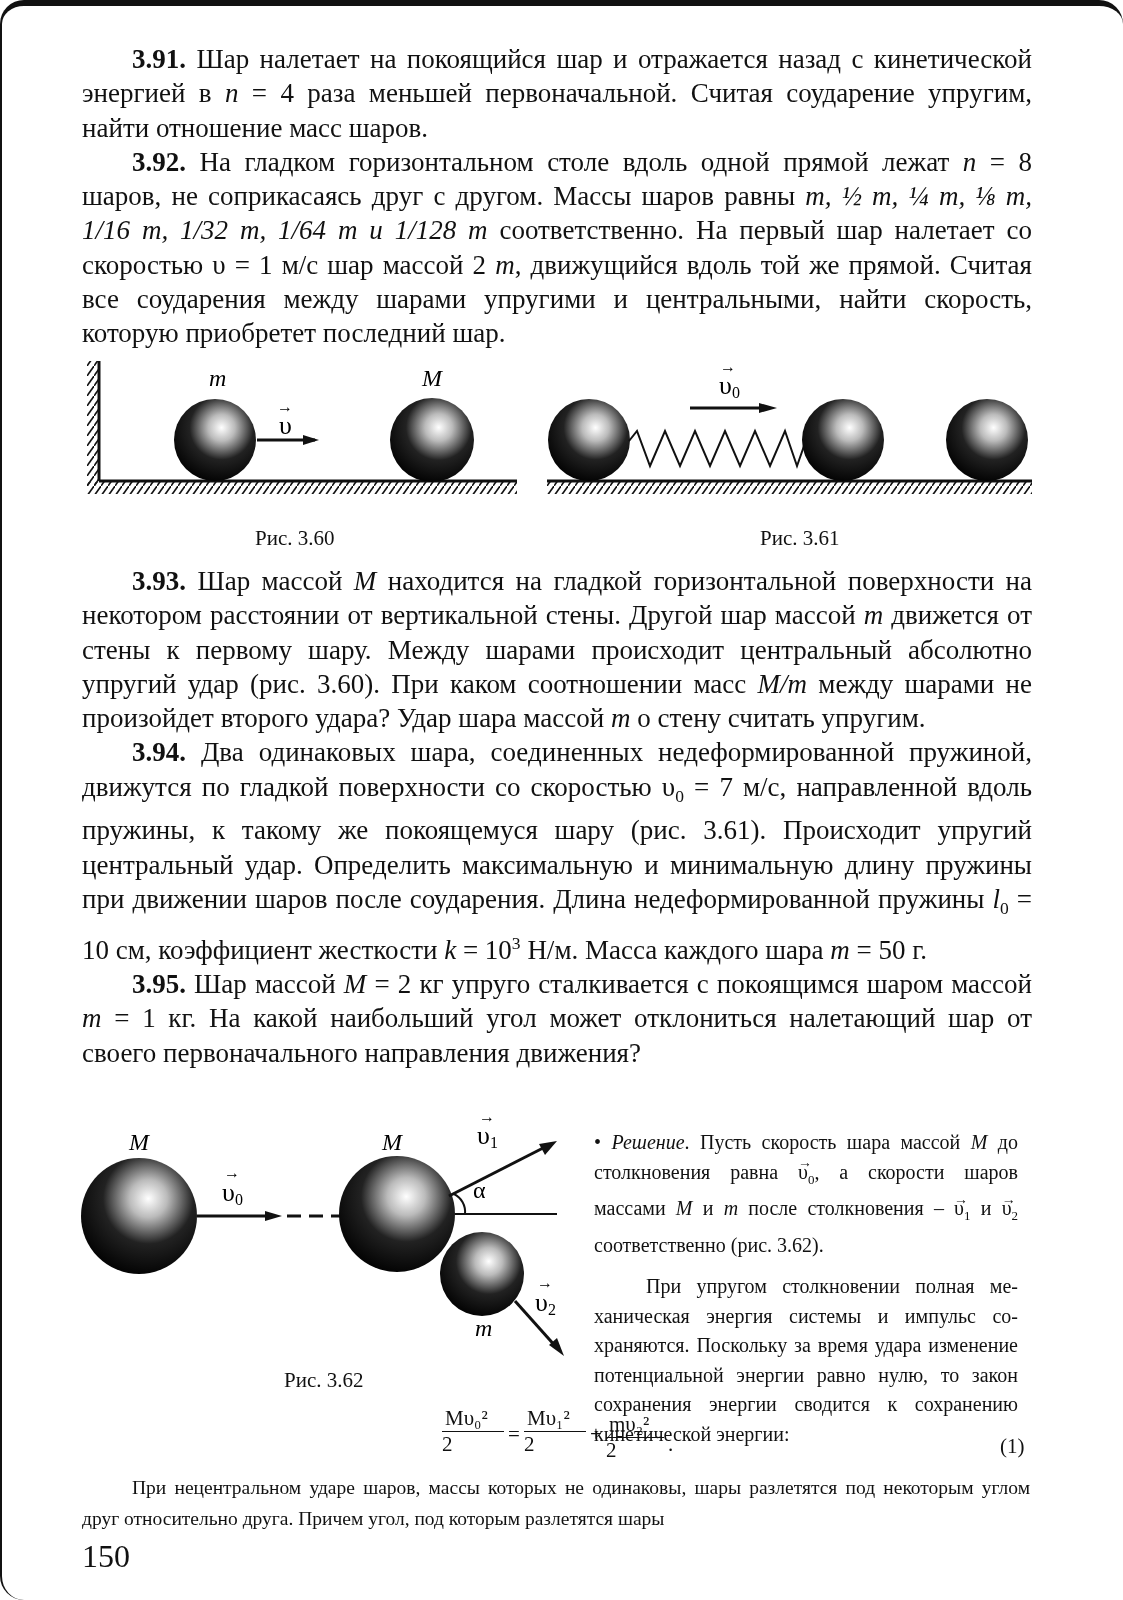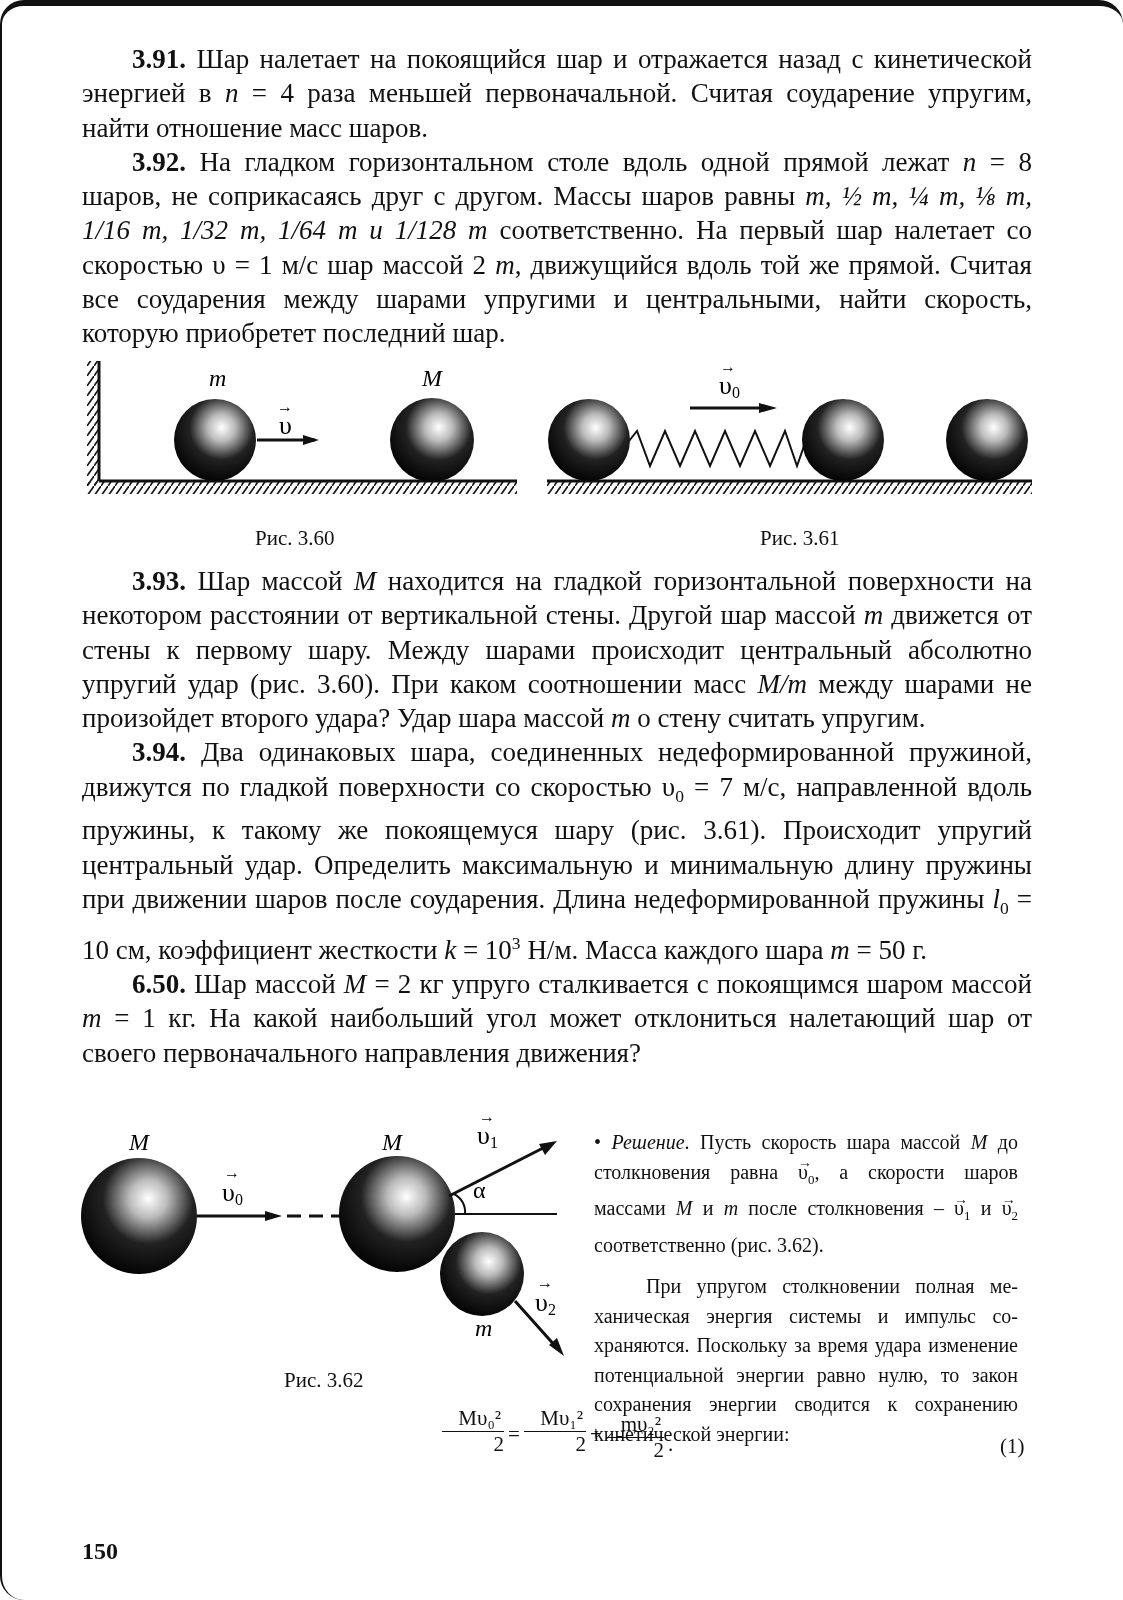--- a/index.html
+++ b/index.html
@@ -12,27 +12,27 @@
   .text p { margin: 0; text-indent: 50px; }
   .num { font-weight: bold; }
   i { font-style: italic; }
   .fig { position: absolute; }
   .caption { position: absolute; font-size: 21px; }
   .sol { position: absolute; left: 580px; width: 448px; font-size: 20px; line-height: 29.5px;
          text-align: justify; text-align-last: left; }
   .sol p { margin: 12px; }
   .sol p.ind { text-indent: 52px; }
   .formula { position: absolute; left: 440px; top: 1398px; width: 600px; height: 70px; font-size: 21px; }
-  .frac { position: absolute; text-align: right; }
+  .frac { position: absolute; text-align: left; }
   .frac .n { display: block; border-bottom: 1.5px solid #111; padding: 0 3px; }
   .frac .d { display: block; }
   .small { position: absolute; left: 80px; width: 948px; font-size: 19.5px; line-height: 31px;
            text-align: justify; text-align-last: left; }
   .small p { margin: 0; text-indent: 50px; }
-  .pagenum { position: absolute; left: 80px; top: 1532px; font-size: 24px; font-weight: bold; }
+  .pagenum { position: absolute; left: 80px; top: 1532px; font-size: 32px; }
   sub, sup { font-size: 0.65em; }
   .vec { position: relative; display: inline-block; }
   .vec::before { content: "\2192"; position: absolute; left: 0; top: -0.65em; font-size: 0.7em; }
 </style>
 </head>
 <body>
 
 <div class="page">
 
   <div class="text" style="top:36px;">
@@ -88,21 +88,21 @@
     <line x1="143" y1="52" x2="220" y2="52" stroke="#111" stroke-width="3"></line>
     <polygon points="230,52 212,47 212,57" fill="#111"></polygon>
     <text x="172" y="38" font-family="Liberation Serif, serif" font-size="26"><tspan>υ</tspan><tspan font-size="16" dy="4">0</tspan></text>
     <text x="173" y="16" font-family="Liberation Serif, serif" font-size="16">→</text>
   </svg>
   <div class="caption" style="left:758px; top:520px;">Рис. 3.61</div>
 
   <div class="text" style="top:558px;">
     <p><span class="num">3.93.</span> <span>Шар массой </span><i>M</i><span> находится на гладкой горизонтальной поверх­ности на некотором расстоянии от вертикальной стены. Другой шар мас­сой </span><i>m</i><span> движется от стены к первому шару. Между шарами происходит центральный абсолютно упругий удар (рис. 3.60). При каком соотноше­нии масс </span><i>M/m</i><span> между шарами не произойдет второго удара? Удар шара массой </span><i>m</i><span> о стену считать упругим.</span></p>
     <p><span class="num">3.94.</span> <span>Два одинаковых шара, соединенных недеформированной пружи­ной, движутся по гладкой поверхности со скоростью υ</span><sub>0</sub><span> = 7 м/с, направ­ленной вдоль пружины, к такому же покоящемуся шару (рис. 3.61). Про­исходит упругий центральный удар. Определить максимальную и ми­нимальную длину пружины при движении шаров после соударения. Дли­на недеформированной пружины </span><i>l</i><sub>0</sub><span> = 10 см, коэффициент жесткости </span><i>k</i><span> = 10</span><sup>3</sup><span> Н/м. Масса каждого шара </span><i>m</i><span> = 50 г.</span></p>
-    <p><span class="num">6.50.</span> <span>Шар массой </span><i>M</i><span> = 2 кг упруго сталкивается с покоящимся шаром массой </span><i>m</i><span> = 1 кг. На какой наибольший угол может отклониться налетаю­щий шар от своего первоначального направления движения?</span></p>
+    <p><span class="num">3.95.</span> <span>Шар массой </span><i>M</i><span> = 2 кг упруго сталкивается с покоящимся шаром массой </span><i>m</i><span> = 1 кг. На какой наибольший угол может отклониться налетаю­щий шар от своего первоначального направления движения?</span></p>
   </div>
 
   <svg class="fig" style="left:75px; top:1110px;" width="495" height="250" viewBox="0 0 495 250">
     <defs>
       <radialGradient id="ballg3" cx="0.58" cy="0.35" r="0.65">
         <stop offset="0" stop-color="#ffffff"></stop>
         <stop offset="0.25" stop-color="#bbbbbb"></stop>
         <stop offset="0.6" stop-color="#222"></stop>
         <stop offset="1" stop-color="#050505"></stop>
       </radialGradient>
@@ -149,15 +149,18 @@
     </div>
     <div style="position:absolute; left:148px; top:18px;">+</div>
     <div class="frac" style="left:164px; top:8px; width:58px;">
       <span class="n">mυ₂²</span>
       <span class="d">2</span>
     </div>
     <div style="position:absolute; left:226px; top:28px;">.</div>
     <div style="position:absolute; left:558px; top:30px;">(1)</div>
   </div>
 
+  <div class="small" style="top:1466px;">
+    <p>При нецентральном ударе шаров, массы которых не одинаковы, шары разлетятся под некоторым углом друг относительно друга. Причем угол, под которым разлетятся шары</p>
+  </div>
 
   <div class="pagenum">150</div>
 </div>
 
 </body></html>

